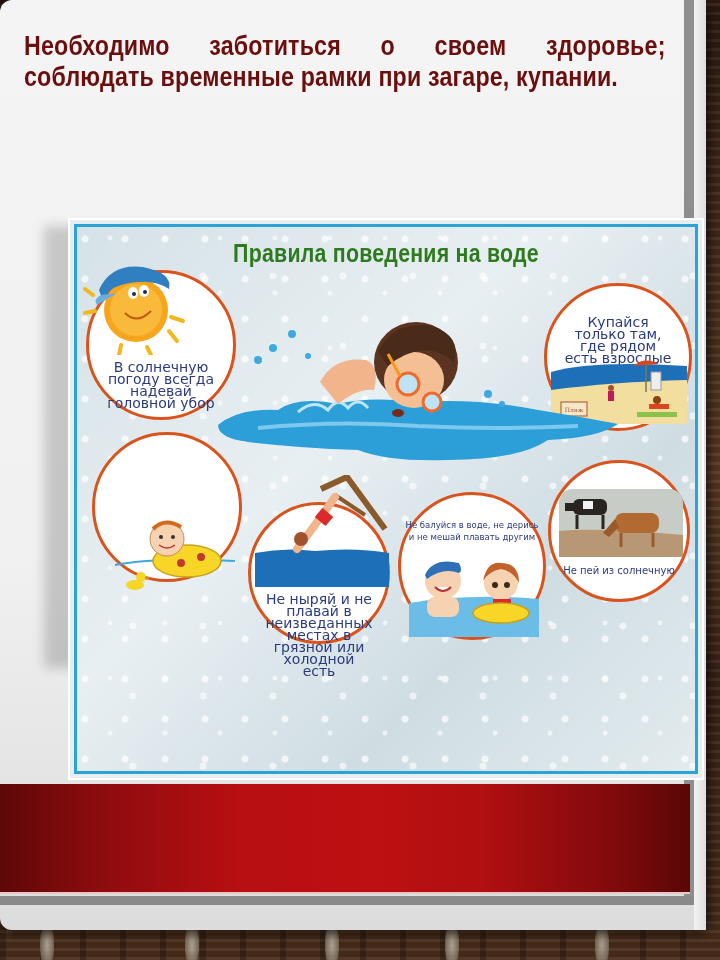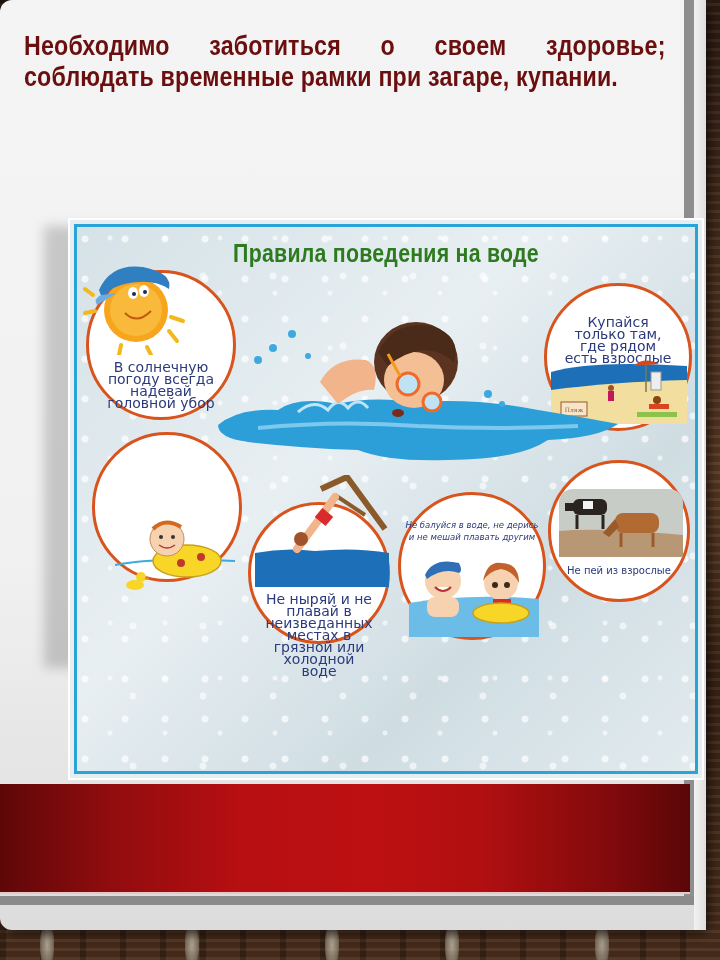--- a/index.html
+++ b/index.html
@@ -210,24 +210,24 @@
 
     <div class="circle" style="left:178px;top:282px;width:142px;height:142px;">
       <svg style="position:absolute;left:4px;top:-30px;" width="134" height="112" viewBox="0 0 134 112">
         <path d="M66 14 L92 2 L130 54" stroke="#8b5a2b" stroke-width="6" fill="none"></path>
         <path d="M80 20 L110 40" stroke="#8b5a2b" stroke-width="4" fill="none"></path>
         <path d="M0 78 Q30 72 60 76 Q100 72 134 78 L134 112 L0 112 Z" fill="#1d6fb8"></path>
         <path d="M80 22 L60 50 L42 74" stroke="#f2b48a" stroke-width="8" stroke-linecap="round" fill="none"></path>
         <rect x="62" y="36" width="14" height="12" fill="#d92b2b" transform="rotate(40 69 42)"></rect>
         <circle cx="46" cy="64" r="7" fill="#a0522d"></circle>
       </svg>
-      <div class="ctext" style="top:88px;padding:0 14px;">Не ныряй и не плавай в неизведанных местах в грязной или холодной воде</div>
-    </div>
-
-    <div class="circle" style="left:328px;top:272px;width:148px;height:148px;font-style:italic;">
+      <div class="ctext" style="top:88px;padding:0 14px;">Не ныряй и не плавай в неизведанных местах в грязной или холодной есть</div>
+    </div>
+
+    <div class="circle" style="left:328px;top:272px;width:148px;height:148px;">
       <div class="ctext" style="top:24px;padding:0 4px;font-size:8.5px;">Не балуйся в воде, не дерись и не мешай плавать другим</div>
       <svg style="position:absolute;left:8px;top:58px;" width="130" height="84" viewBox="0 0 130 84">
         <path d="M0 50 Q60 40 130 46 L130 84 L0 84 Z" fill="#6bbde8"></path>
         <circle cx="34" cy="28" r="18" fill="#f7d2b0"></circle>
         <path d="M16 22 Q24 4 50 10 Q54 18 50 20 Q34 14 18 26 Z" fill="#2f6fb8"></path>
         <path d="M26 34 Q34 42 42 34" stroke="#b33" stroke-width="2" fill="#fff"></path>
         <rect x="18" y="44" width="32" height="20" rx="8" fill="#f7d2b0"></rect>
         <circle cx="92" cy="30" r="17" fill="#f7d2b0"></circle>
         <path d="M74 28 Q78 8 92 10 Q110 10 110 30 Q104 18 92 16 Q80 18 74 28 Z" fill="#c0622a"></path>
         <circle cx="86" cy="32" r="3" fill="#3a2a1a"></circle>
@@ -244,19 +244,19 @@
         <rect x="14" y="10" width="34" height="16" rx="6" fill="#2a2420"></rect>
         <rect x="24" y="12" width="10" height="8" fill="#f3f3f3"></rect>
         <rect x="6" y="14" width="10" height="8" fill="#2a2420"></rect>
         <line x1="18" y1="26" x2="18" y2="40" stroke="#2a2420" stroke-width="3"></line>
         <line x1="44" y1="26" x2="44" y2="40" stroke="#2a2420" stroke-width="3"></line>
         <rect x="56" y="24" width="44" height="20" rx="8" fill="#b06a32"></rect>
         <path d="M56 30 L44 44 L50 48 L60 38 Z" fill="#9a5a2a"></path>
         <line x1="62" y1="44" x2="62" y2="58" stroke="#9a5a2a" stroke-width="3"></line>
         <line x1="94" y1="44" x2="94" y2="58" stroke="#9a5a2a" stroke-width="3"></line>
       </svg>
-      <div class="ctext" style="top:102px;font-size:10px;">Не пей из взрослые</div>
+      <div class="ctext" style="top:102px;font-size:10px;">Не пей из солнечную</div>
     </div>
   </div>
 
   <div class="red-band"></div>
   <div class="band-shadow"></div>
 </div>
 
 </body></html>

